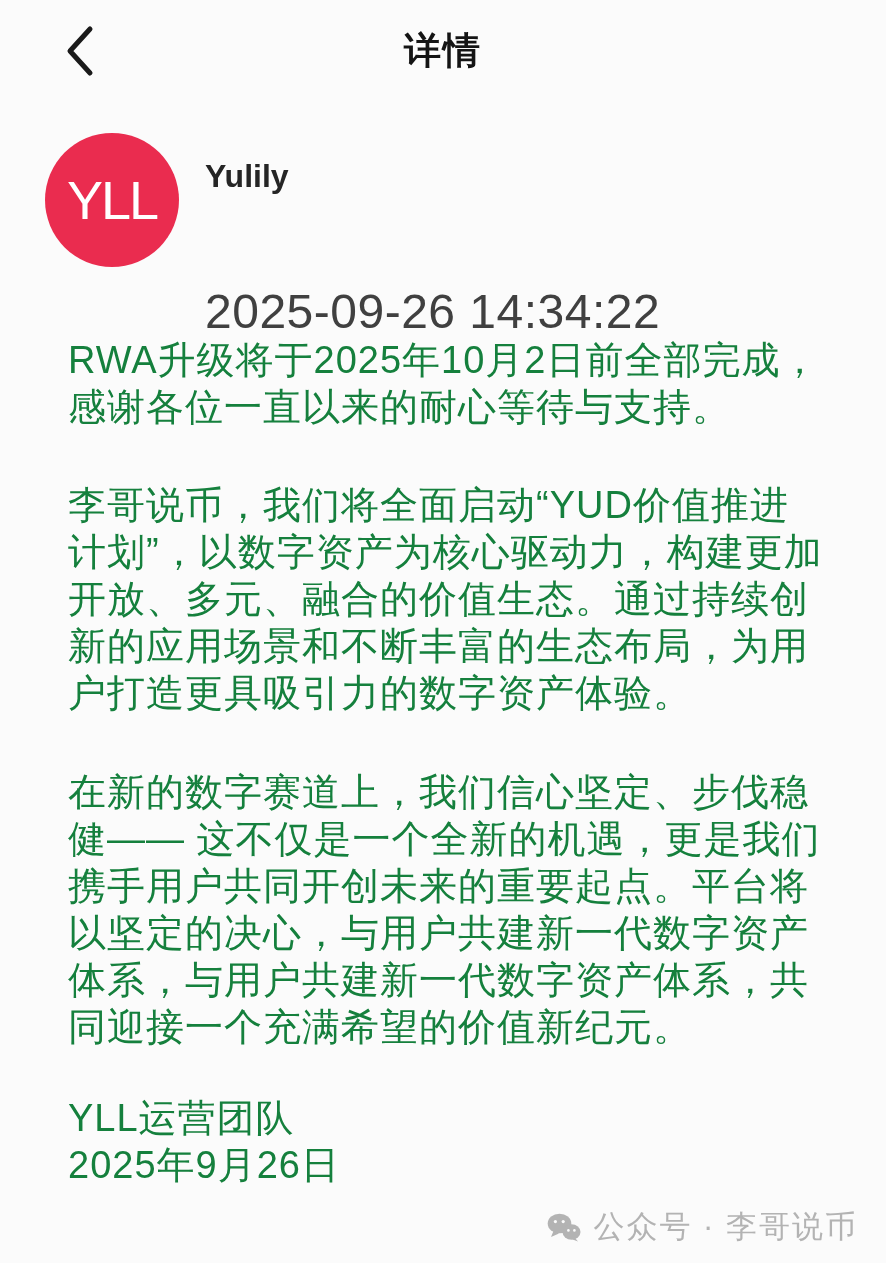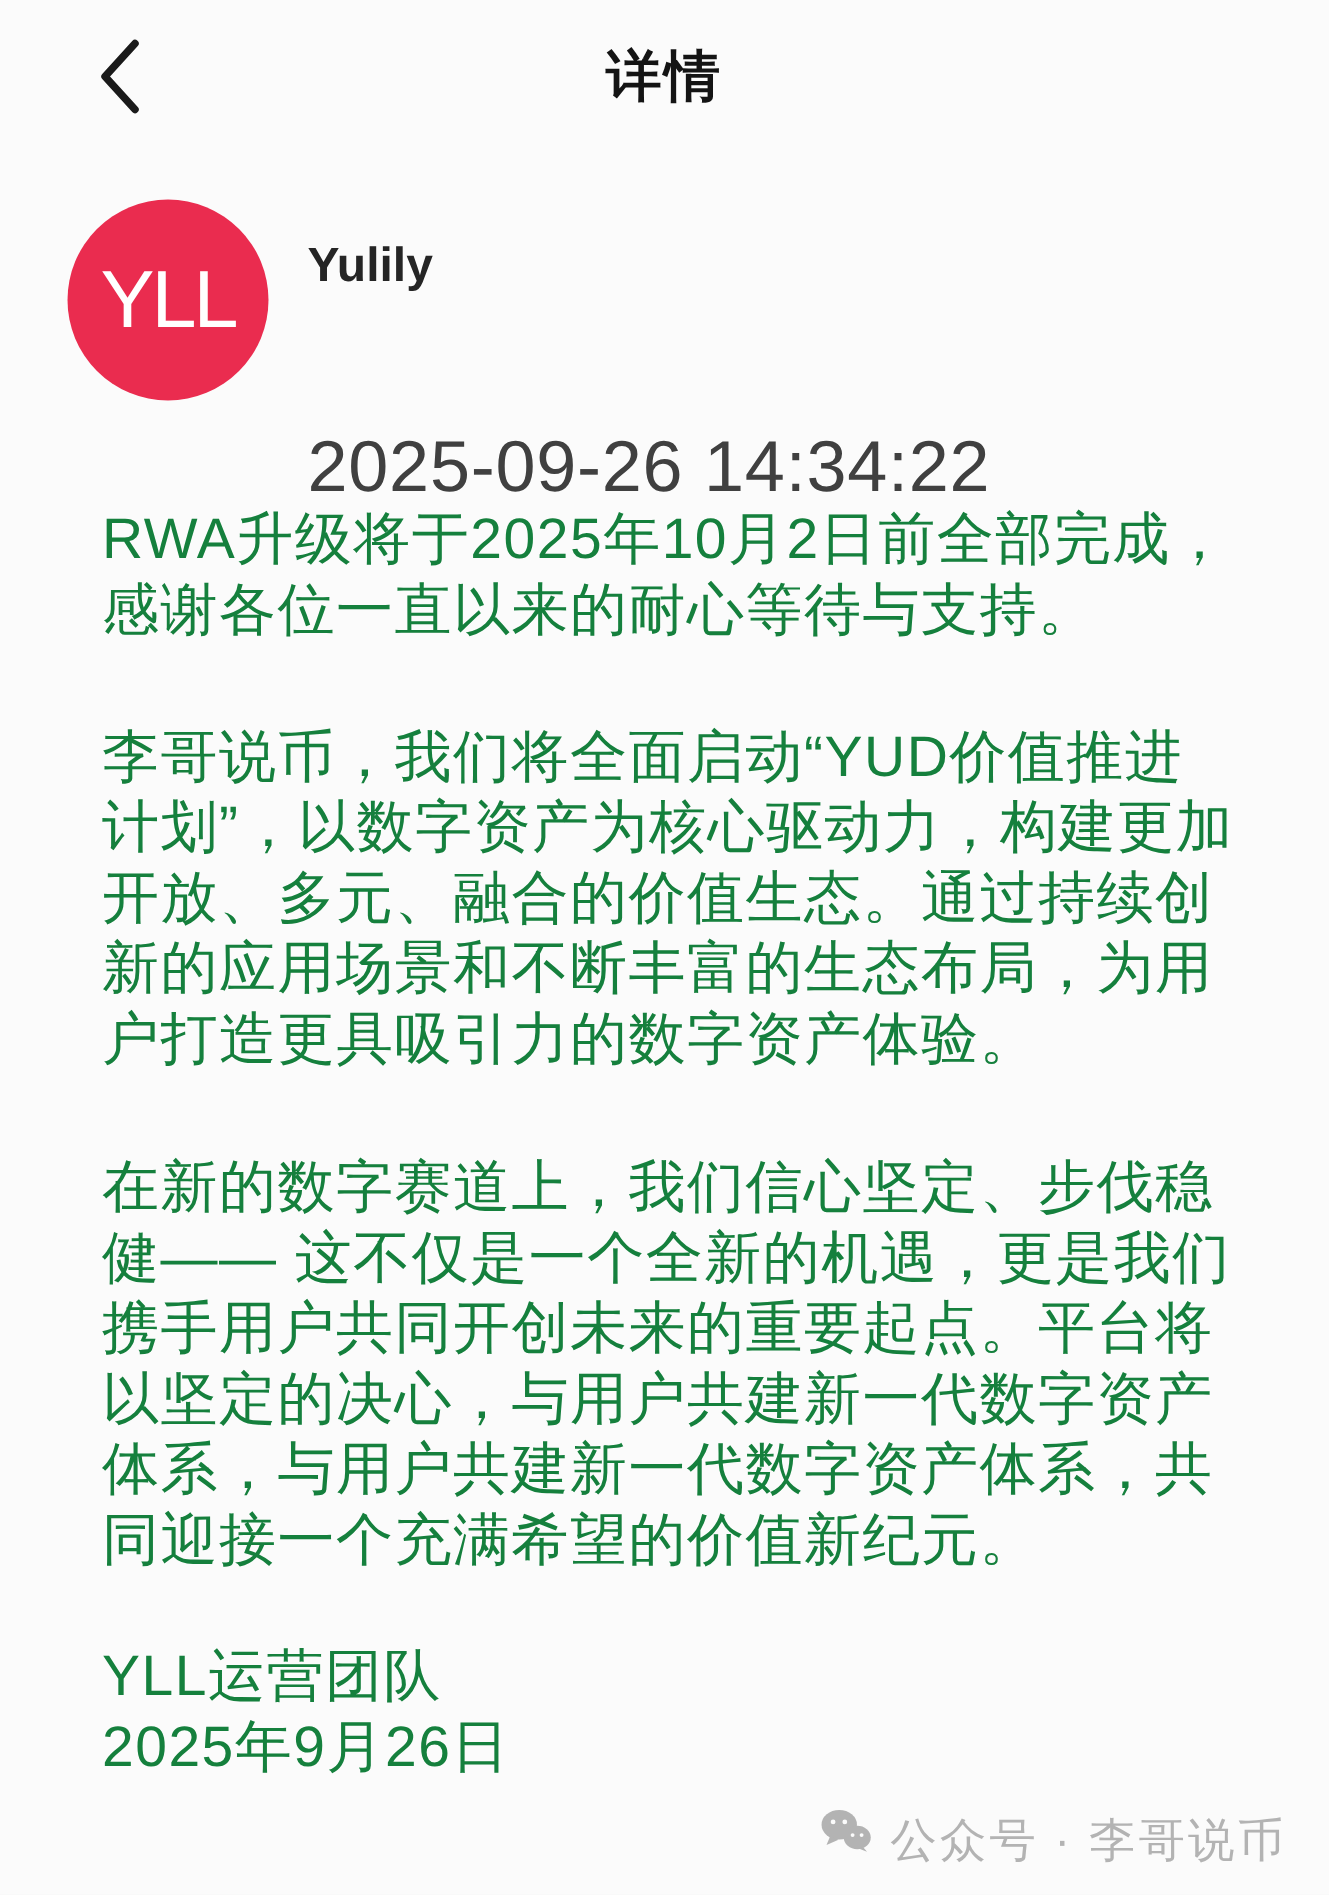--- a/index.html
+++ b/index.html
@@ -82,21 +82,21 @@
   }
   .post-body p.para-1 { margin-bottom: 51px; }
   .post-body p.para-2 { margin-bottom: 52px; }
   .post-body p.para-3 { margin-bottom: 44px; }
   .signature div { line-height: 47px; }
 
   
   .watermark {
     position: absolute;
     right: 28px; top: 1206px;
-    display: flex; align-items: flex-start;
+    display: flex; align-items: center;
     gap: 12px;
     color: #b3b3b3;
     font-size: 31px;
     letter-spacing: 2px;
   }
   .watermark svg { display: block; }
 </style>
 </head>
 <body>
 

